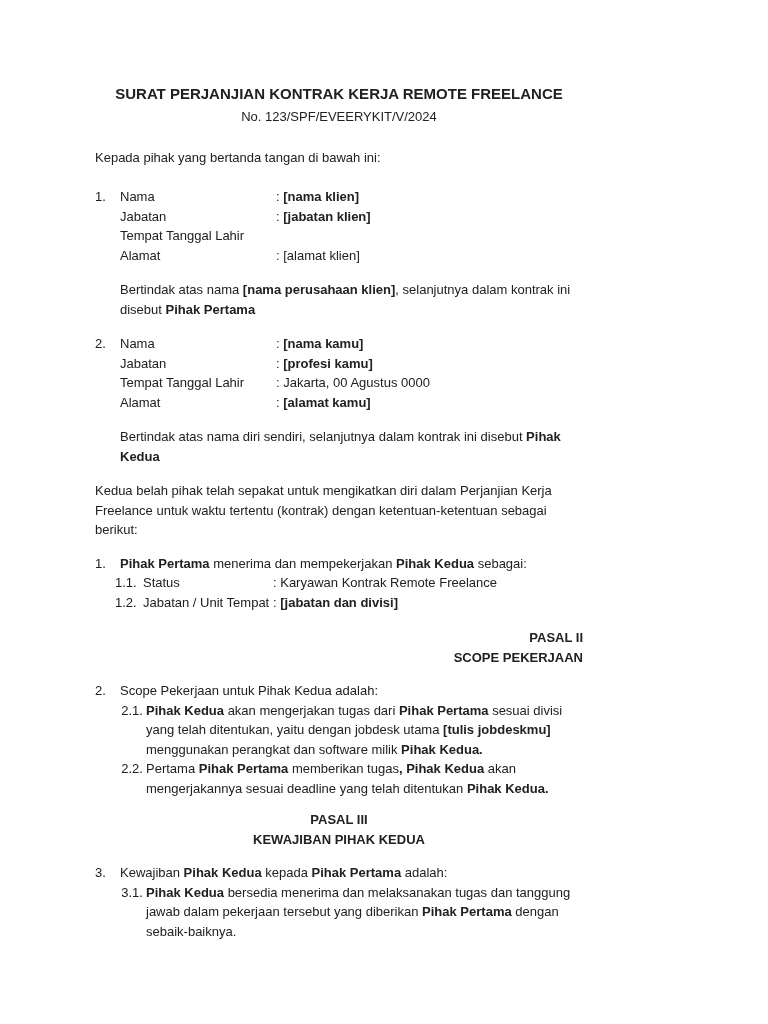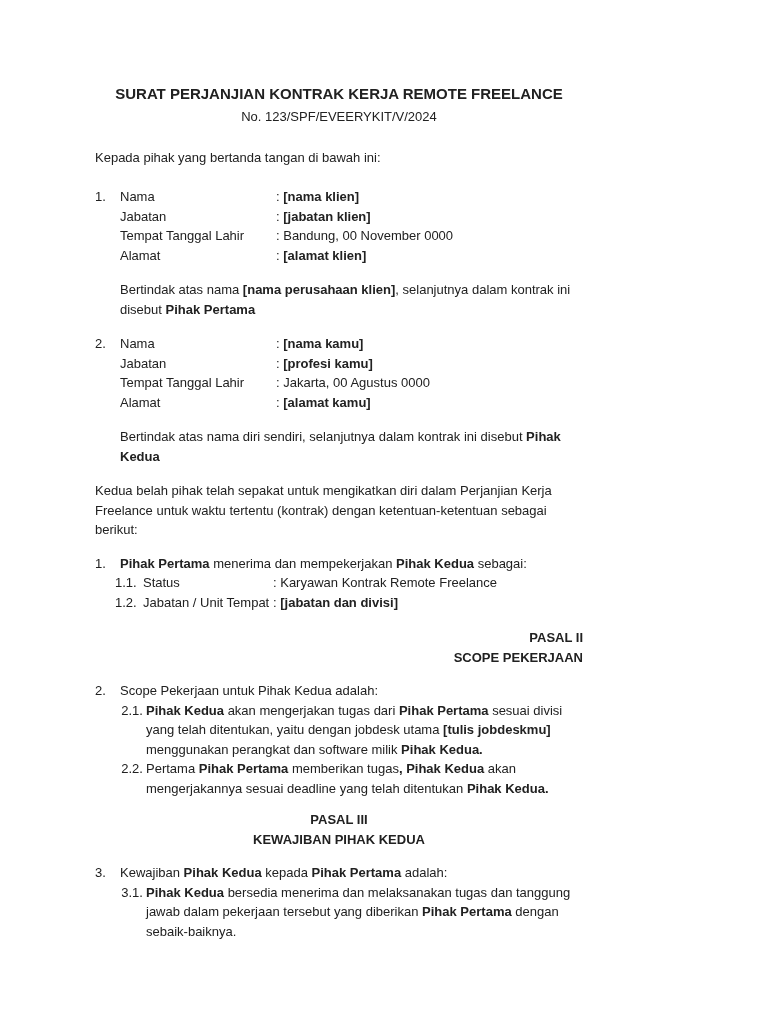--- a/index.html
+++ b/index.html
@@ -75,25 +75,24 @@
       <div class="kv">
         <span class="label">Nama</span>
         <span class="val"><span>: </span><span style="font-weight: 700;">[nama klien]</span></span>
       </div>
       <div class="kv">
         <span class="label">Jabatan</span>
         <span class="val"><span>: </span><span style="font-weight: 700;">[jabatan klien]</span></span>
       </div>
       <div class="kv">
         <span class="label">Tempat Tanggal Lahir</span>
-        <span class="val"><span>: Bandung, 00 November 0000</span></span>
       </div>
       <div class="kv">
         <span class="label">Alamat</span>
-        <span class="val"><span>: </span><span style="font-weight: 700;">[alamat klien]</span></span>
+        <span class="val"><span>: </span><span style="font-weight: 400;">[alamat klien]</span></span>
       </div>
     </div>
   </div>
   <p class="note"><span>Bertindak atas nama </span><span style="font-weight: 700;">[nama perusahaan klien]</span><span>, selanjutnya dalam kontrak ini disebut </span><span style="font-weight: 700;">Pihak Pertama</span></p>
 
   <div class="item party" style="margin-top:15px">
     <span class="num">2.</span>
     <div class="body">
       <div class="kv">
         <span class="label">Nama</span>

